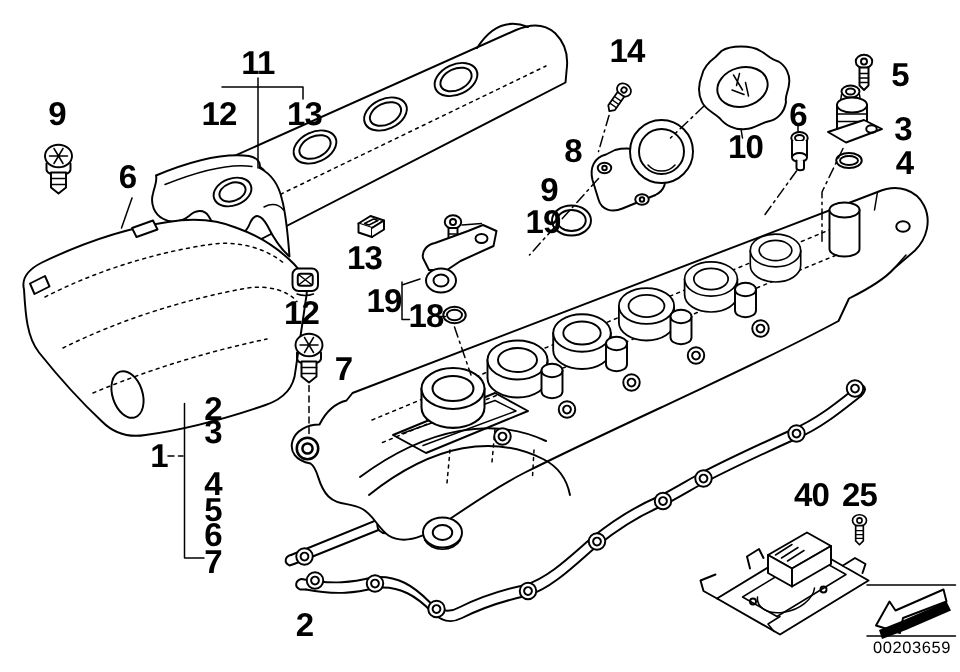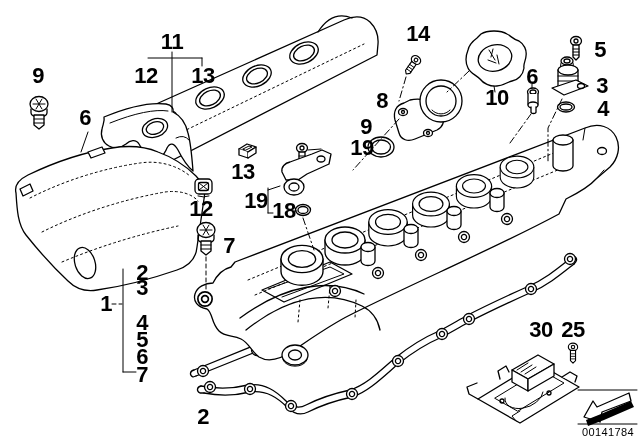--- a/index.html
+++ b/index.html
@@ -330,17 +330,17 @@
       <span class="callout" style="left: 284px; top: 211px; text-align: center;">18</span>
       <span class="callout" style="left: 229px; top: 246px;">7</span>
       <span class="callout" style="left: 106px; top: 304px;">1</span>
       <span class="callout" style="left: 142px; top: 273px;">2</span>
       <span class="callout" style="left: 142px; top: 288px;">3</span>
       <span class="callout" style="left: 142px; top: 323px;">4</span>
       <span class="callout" style="left: 142px; top: 340px;">5</span>
       <span class="callout" style="left: 142px; top: 357px;">6</span>
       <span class="callout" style="left: 142px; top: 375px;">7</span>
       <span class="callout" style="left: 203px; top: 417px;">2</span>
-      <span class="callout" style="left: 541px; top: 330px;">30</span>
+      <span class="callout" style="left: 541px; top: 330px;">40</span>
       <span class="callout" style="left: 573px; top: 330px;">25</span>
     </div>
-<div class="stamp-number">00141784</div>
+<div class="stamp-number">00203659</div>
 </div>
 
 </body></html>

